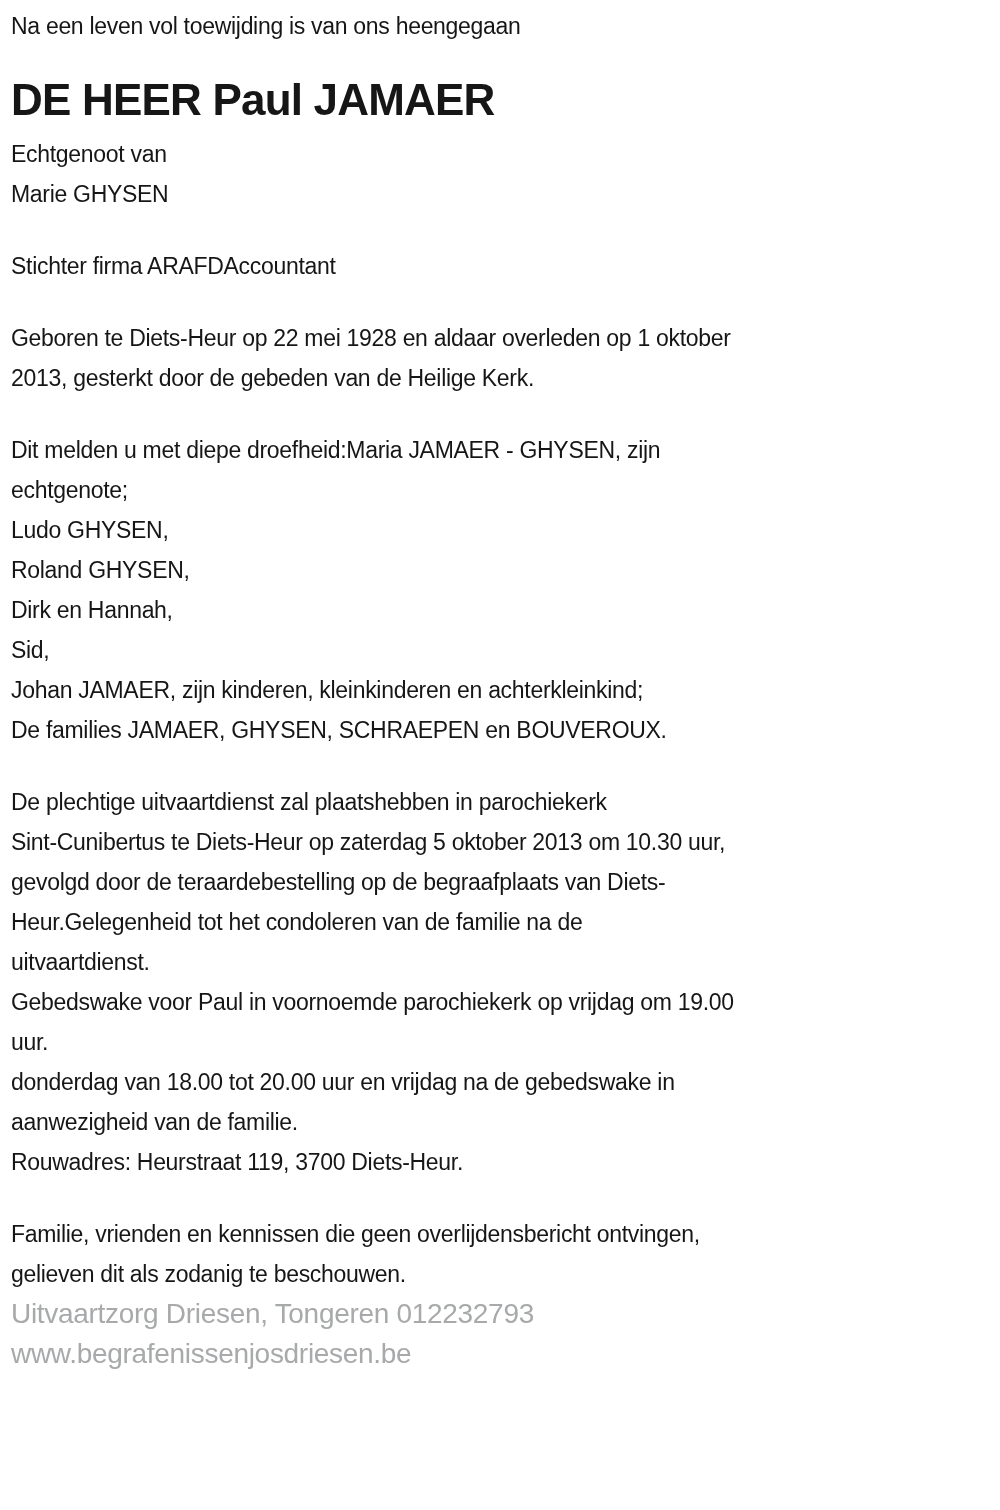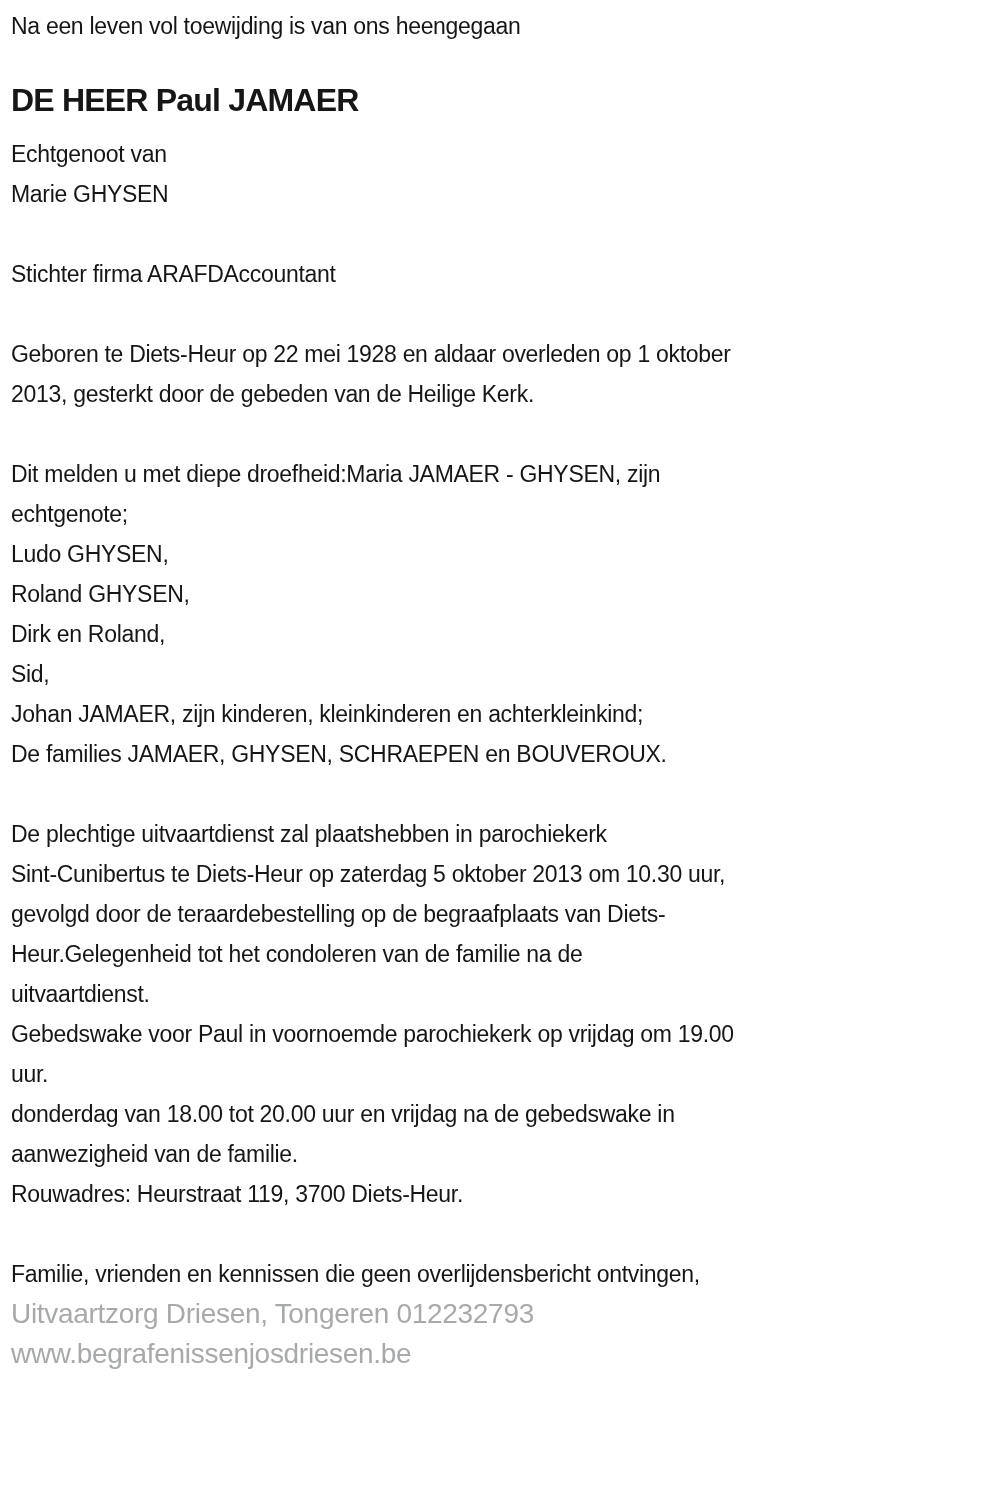--- a/index.html
+++ b/index.html
@@ -16,29 +16,29 @@
     font-family: "Liberation Sans", "DejaVu Sans", sans-serif;
     color: #161616;
   }
   .line {
     font-size: 23px;
     line-height: 40px;
     white-space: nowrap;
     letter-spacing: -0.3px;
   }
   .title {
-    font-size: 32px;
+    font-size: 44px;
     line-height: 56px;
     font-weight: 700;
     letter-spacing: -0.8px;
     margin: 26px 0 6px 0;
     white-space: nowrap;
   }
   .para {
-    margin-top: 40px;
+    margin-top: 32px;
   }
   .footer-block {
   }
   .footer-block .line {
     color: #a7a9aa;
     font-size: 28px;
   }
 </style>
 </head>
 <body>
@@ -61,41 +61,42 @@
   <div class="para">
     <div class="line">Geboren te Diets-Heur op 22 mei 1928 en aldaar overleden op 1 oktober</div>
     <div class="line">2013, gesterkt door de gebeden van de Heilige Kerk.</div>
   </div>
 
   <div class="para">
     <div class="line">Dit melden u met diepe droefheid:Maria JAMAER - GHYSEN, zijn</div>
     <div class="line">echtgenote;</div>
     <div class="line">Ludo GHYSEN,</div>
     <div class="line">Roland GHYSEN,</div>
-    <div class="line">Dirk en Roland,</div>
+    <div class="line">Dirk en Hannah,</div>
     <div class="line">Sid,</div>
     <div class="line">Johan JAMAER, zijn kinderen, kleinkinderen en achterkleinkind;</div>
     <div class="line">De families JAMAER, GHYSEN, SCHRAEPEN en BOUVEROUX.</div>
   </div>
 
   <div class="para">
     <div class="line">De plechtige uitvaartdienst zal plaatshebben in parochiekerk</div>
     <div class="line">Sint-Cunibertus te Diets-Heur op zaterdag 5 oktober 2013 om 10.30 uur,</div>
     <div class="line">gevolgd door de teraardebestelling op de begraafplaats van Diets-</div>
     <div class="line">Heur.Gelegenheid tot het condoleren van de familie na de</div>
     <div class="line">uitvaartdienst.</div>
     <div class="line">Gebedswake voor Paul in voornoemde parochiekerk op vrijdag om 19.00</div>
     <div class="line">uur.</div>
     <div class="line">donderdag van 18.00 tot 20.00 uur en vrijdag na de gebedswake in</div>
     <div class="line">aanwezigheid van de familie.</div>
     <div class="line">Rouwadres: Heurstraat 119, 3700 Diets-Heur.</div>
   </div>
 
   <div class="para">
     <div class="line">Familie, vrienden en kennissen die geen overlijdensbericht ontvingen,</div>
+    <div class="line">gelieven dit als zodanig te beschouwen.</div>
   </div>
 
   <div class="footer-block">
     <div class="line">Uitvaartzorg Driesen, Tongeren 012232793</div>
     <div class="line">www.begrafenissenjosdriesen.be</div>
   </div>
 
 </div>
 
 </body></html>

